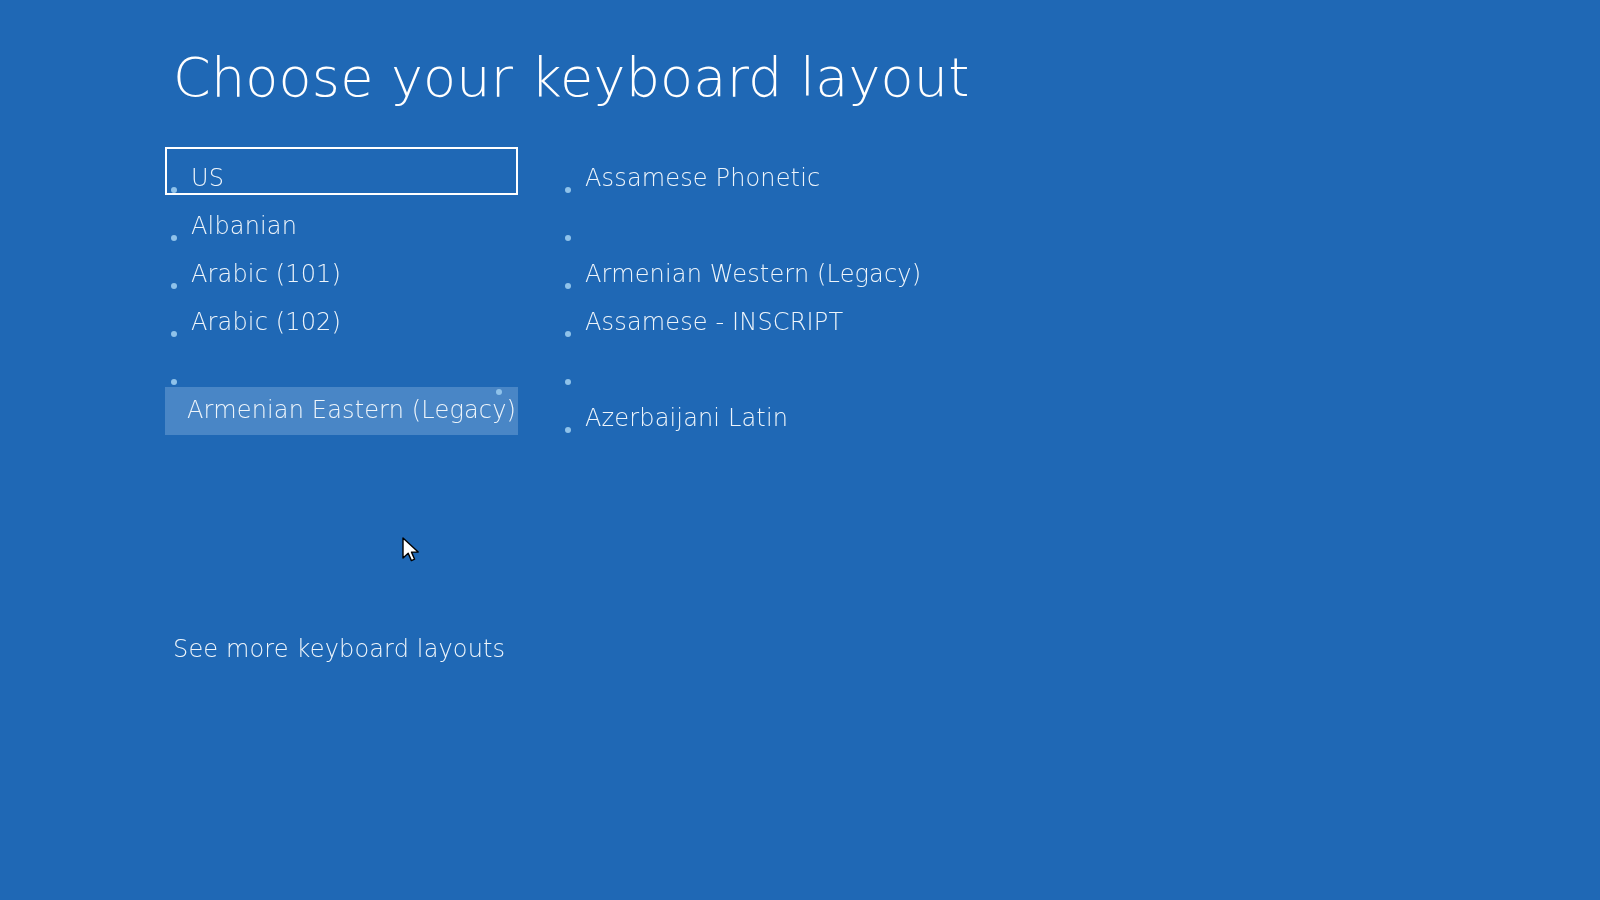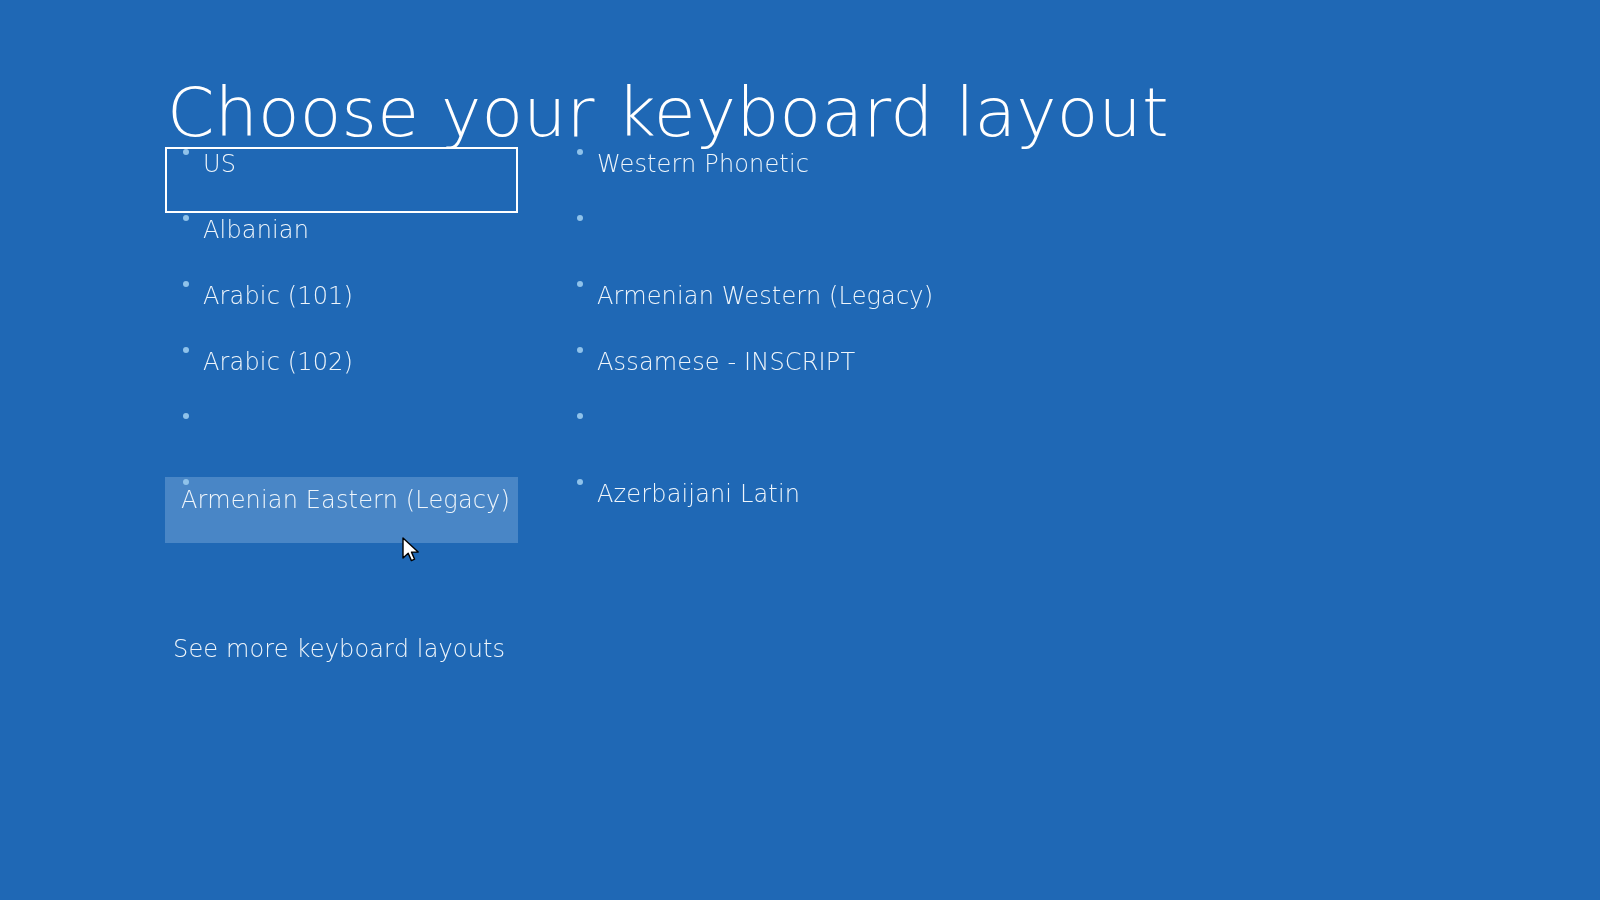--- a/index.html
+++ b/index.html
@@ -20,31 +20,30 @@
 
   #screen {
     position: absolute;
     inset: 0;
     background: #1f68b5;
   }
 
   
   #page-title {
     position: absolute;
-    left: 167px;
+    left: 173px;
     top: 42px;
-    font-size: 68px;
+    font-size: 54px;
     font-weight: 300;
     line-height: 72px;
     letter-spacing: 0.2px;
     color: #ffffff;
     white-space: nowrap;
     font-family: "DejaVu Sans", "Liberation Sans", sans-serif;
     font-stretch: normal;
-    margin-top: 35px;
   }
 
   
   #layout-columns {
     position: absolute;
     left: 0;
     top: 147px;
     width: 1600px;
     height: 600px;
   }
@@ -54,24 +53,24 @@
     top: 0;
     width: 353px;
   }
 
   #layout-column-left  { left: 165px; }
   #layout-column-right { left: 559px; width: 420px; }
 
   
   .layout-item {
     position: relative;
-    height: 66px;
+    height: 48px;
     display: flex;
-    align-items: flex-start;
-    padding-left: 14px;
+    align-items: flex-end;
+    padding-left: 2px;
     cursor: default;
     background: transparent;
     border: 2px solid transparent;
   }
 
   .layout-item .bullet {
     flex: 0 0 auto;
     width: 6px;
     height: 6px;
     border-radius: 50%;
@@ -156,21 +155,21 @@
           <span class="bullet"></span>
         </div>
         <div class="layout-item is-hovered">
           <span class="bullet"></span>
           <span class="label">Armenian Eastern (Legacy)</span>
         </div>
       </div>
     <div id="layout-column-right" class="layout-column">
         <div class="layout-item">
           <span class="bullet"></span>
-          <span class="label">Western Phonetic</span>
+          <span class="label">Assamese Phonetic</span>
         </div>
         <div class="layout-item">
           <span class="bullet"></span>
         </div>
         <div class="layout-item">
           <span class="bullet"></span>
           <span class="label">Armenian Western (Legacy)</span>
         </div>
         <div class="layout-item">
           <span class="bullet"></span>

